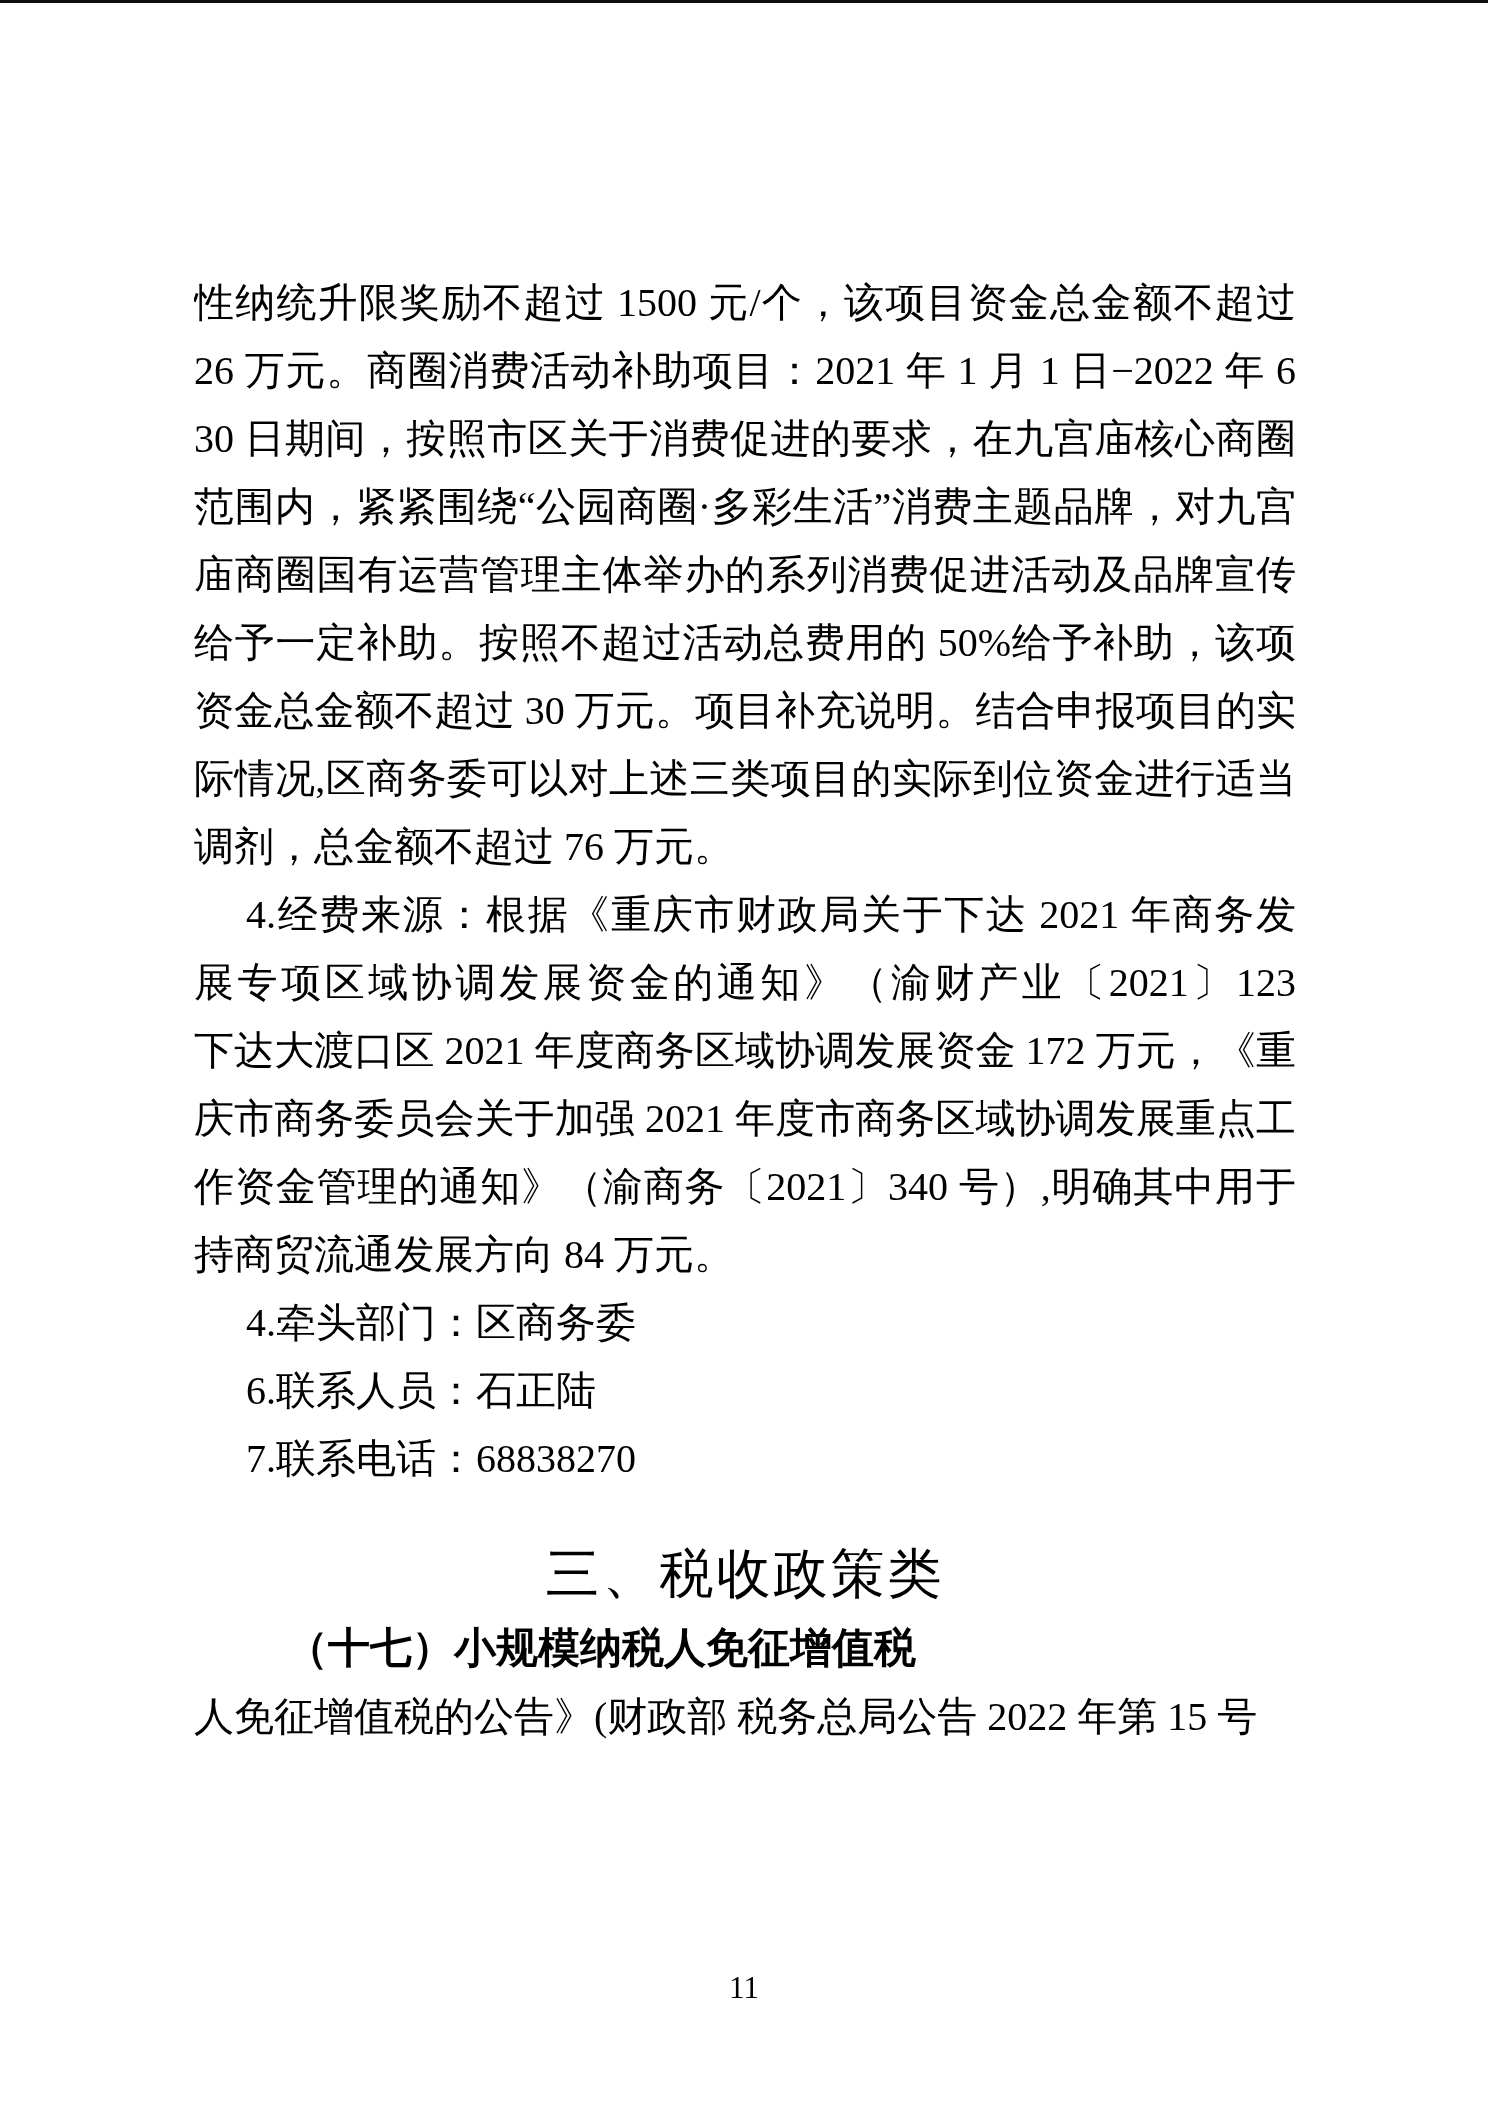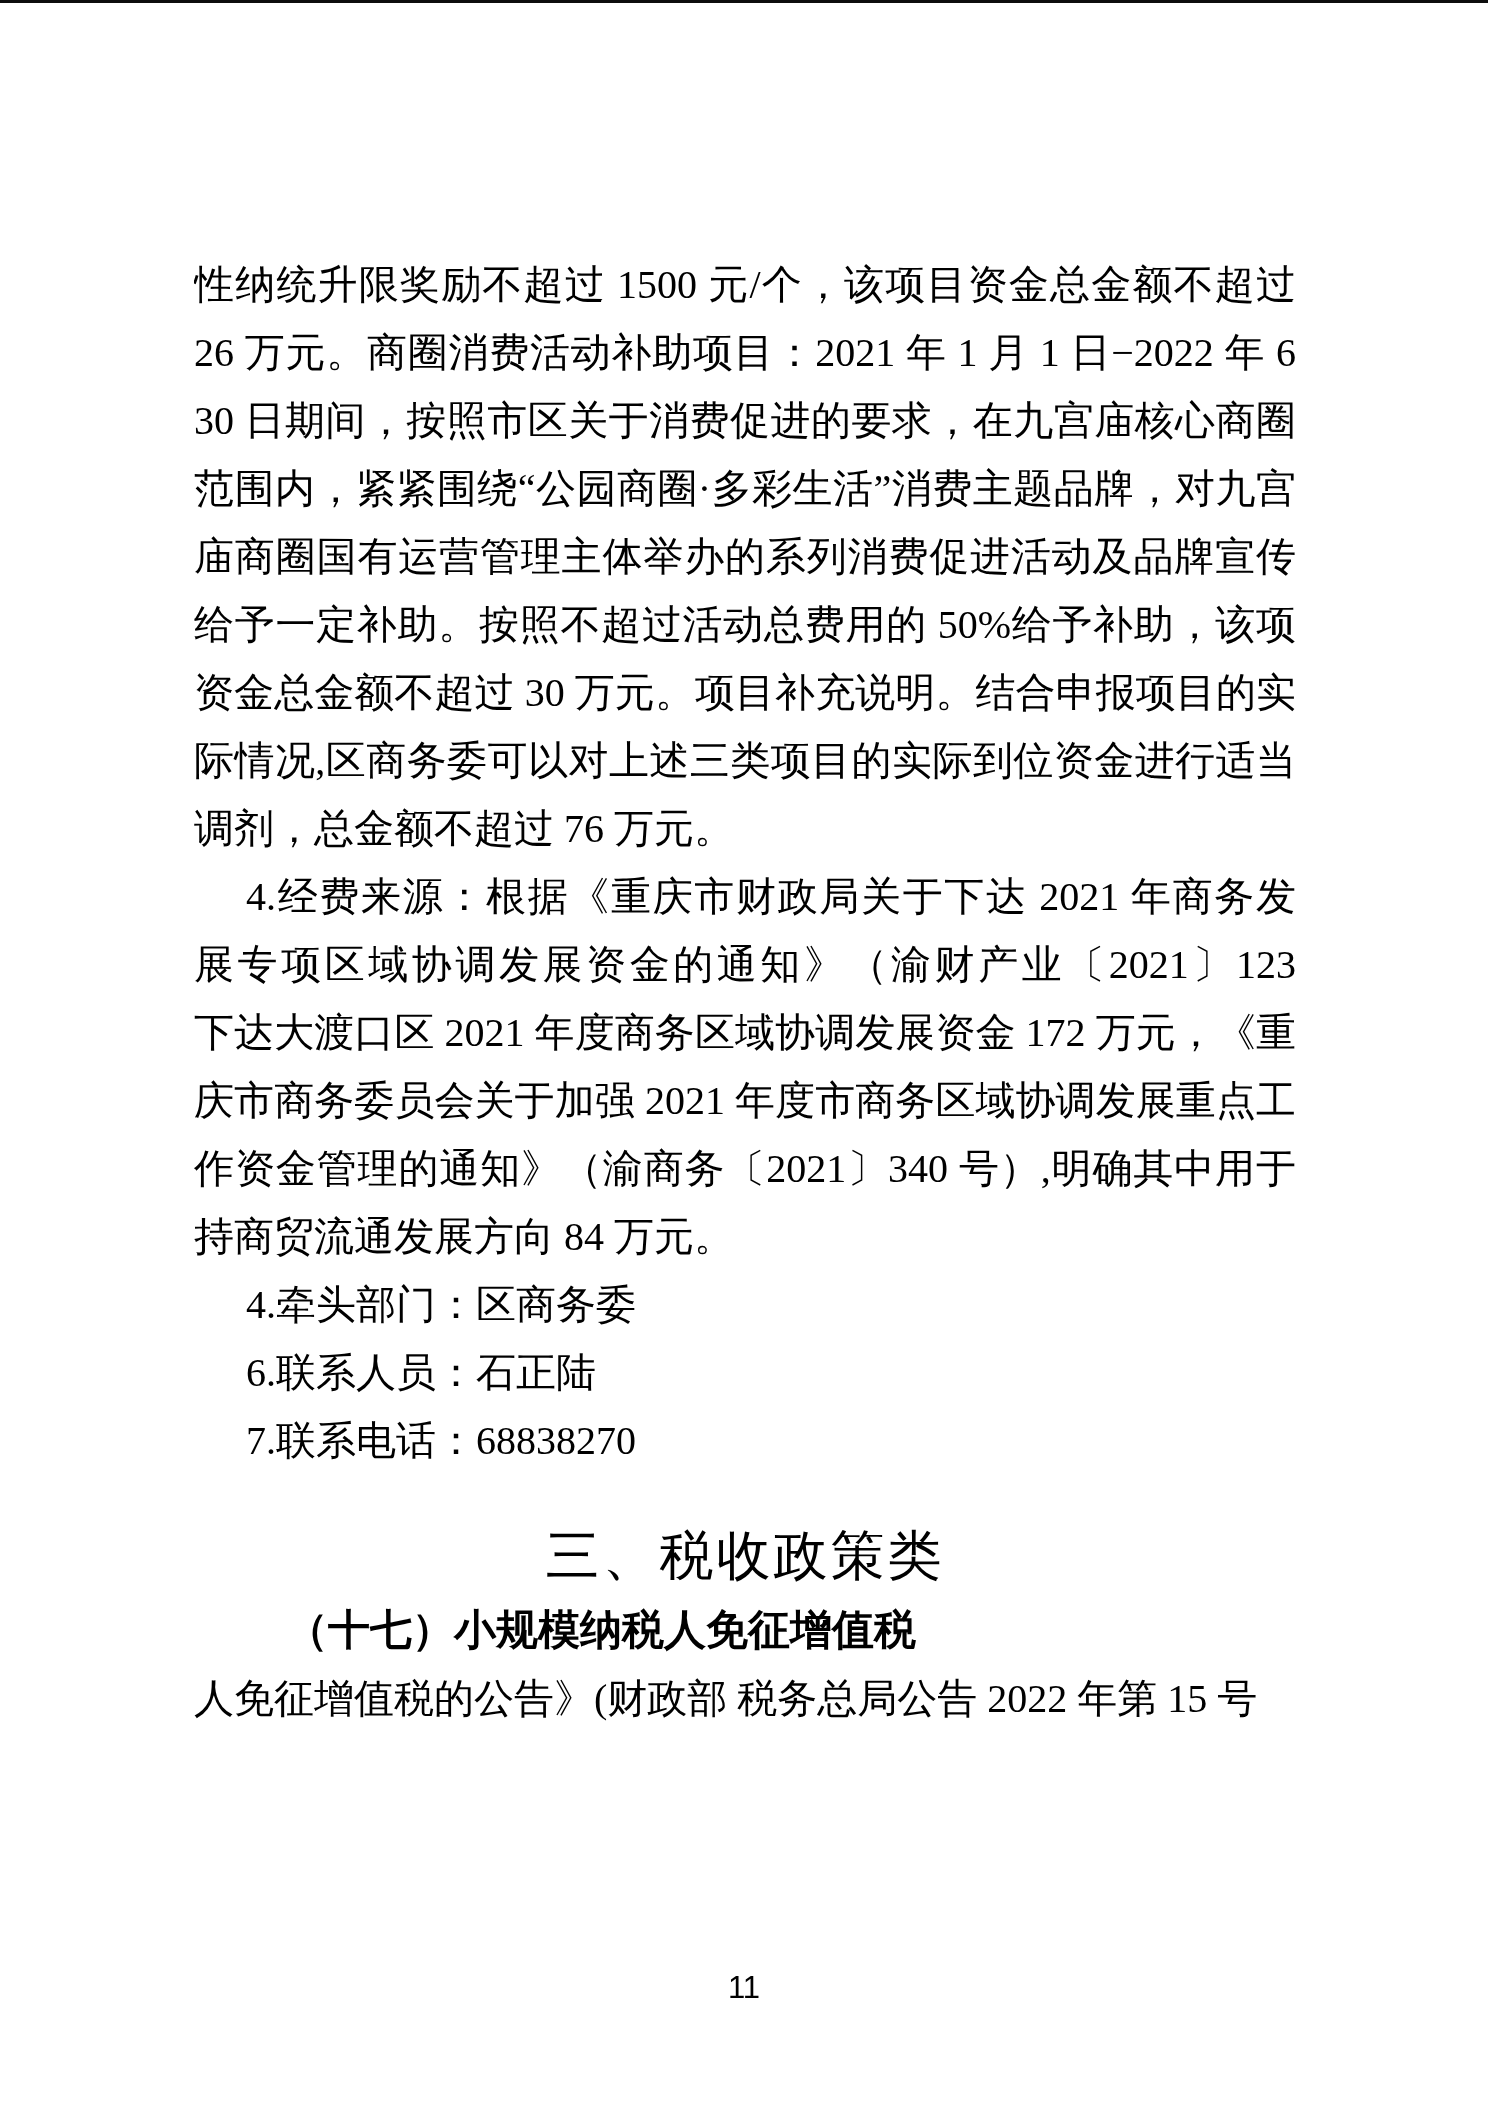--- a/index.html
+++ b/index.html
@@ -14,21 +14,21 @@
   }
   .top-edge {
     position: absolute;
     top: 0; left: 0;
     width: 1488px; height: 3px;
     background: #0d0d0d;
   }
   .text-col {
     position: absolute;
     left: 194px;
-    top: 251px;
+    top: 269px;
     width: 1102px;
     font-size: 40px;
     line-height: 68px;
   }
   .line {
     height: 68px;
     overflow: hidden;
   }
   .j {
     text-align: justify;
@@ -57,21 +57,21 @@
     overflow: hidden;
   }
   .page-num {
     position: absolute;
     top: 1962px;
     left: 0;
     width: 1488px;
     text-align: center;
     font-size: 31px;
     line-height: 52px;
-    font-family: Liberation Sans, sans-serif;
+    font-family: Liberation Serif, serif;
   }
 </style>
 </head>
 <body>
 
 <div class="top-edge"></div>
 
 <div class="text-col">
 
   <div>

